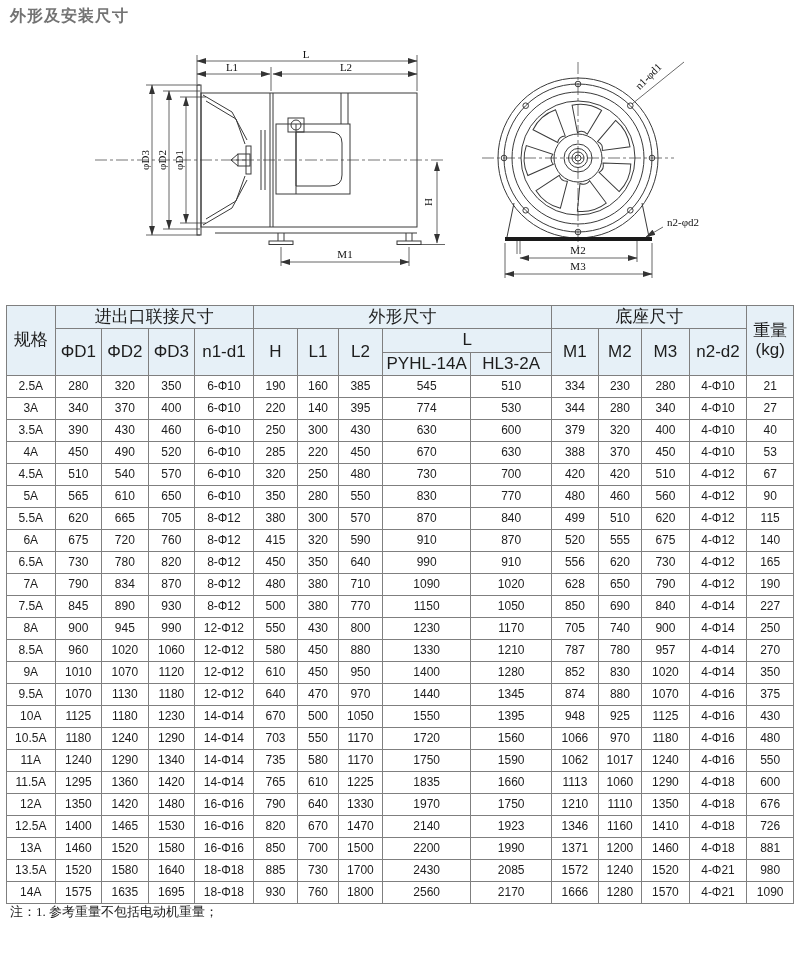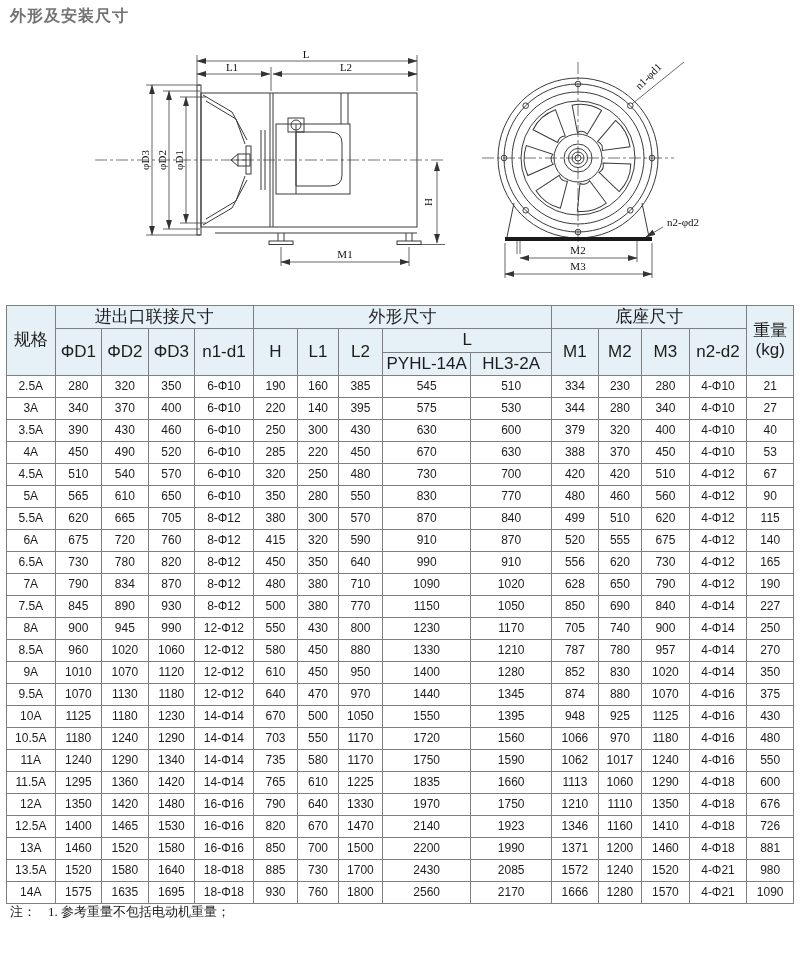--- a/index.html
+++ b/index.html
@@ -26,21 +26,21 @@
   .spec-table thead th{background:#e6f0f7;font-size:17px;}
   .spec-table thead tr.h1 th{height:22px;}
   .spec-table thead tr.h2 th{height:23px;}
   .spec-table thead tr.h3 th{height:22px;}
   .spec-table tbody td{height:21px;background:#fff;}
   .notes{
     position:absolute;top:903px;left:10px;display:flex;
     font-family:"Liberation Serif",serif;font-size:13px;color:#1c1c1c;
   }
   .notes .prefix{line-height:18px;}
-  .note-line{line-height:18px;margin-left:12px;}
+  .note-line{line-height:18px;}
 </style>
 </head>
 <body>
 
 <div class="page-title">外形及安装尺寸</div>
 
 <svg class="drawing-svg" width="800" height="272" viewBox="0 28 800 272" xmlns="http://www.w3.org/2000/svg">
   <defs>
     <marker id="arr" markerWidth="11" markerHeight="8" refX="9.3" refY="4" orient="auto-start-reverse" markerUnits="userSpaceOnUse">
       <path d="M0 1 L9.8 4 L0 7 Z" fill="#333"></path>
@@ -257,21 +257,21 @@
       </tr>
       <tr>
         <td>3A</td>
         <td>340</td>
         <td>370</td>
         <td>400</td>
         <td>6-Φ10</td>
         <td>220</td>
         <td>140</td>
         <td>395</td>
-        <td>575</td>
+        <td>774</td>
         <td>530</td>
         <td>344</td>
         <td>280</td>
         <td>340</td>
         <td>4-Φ10</td>
         <td>27</td>
       </tr>
       <tr>
         <td>3.5A</td>
         <td>390</td>

